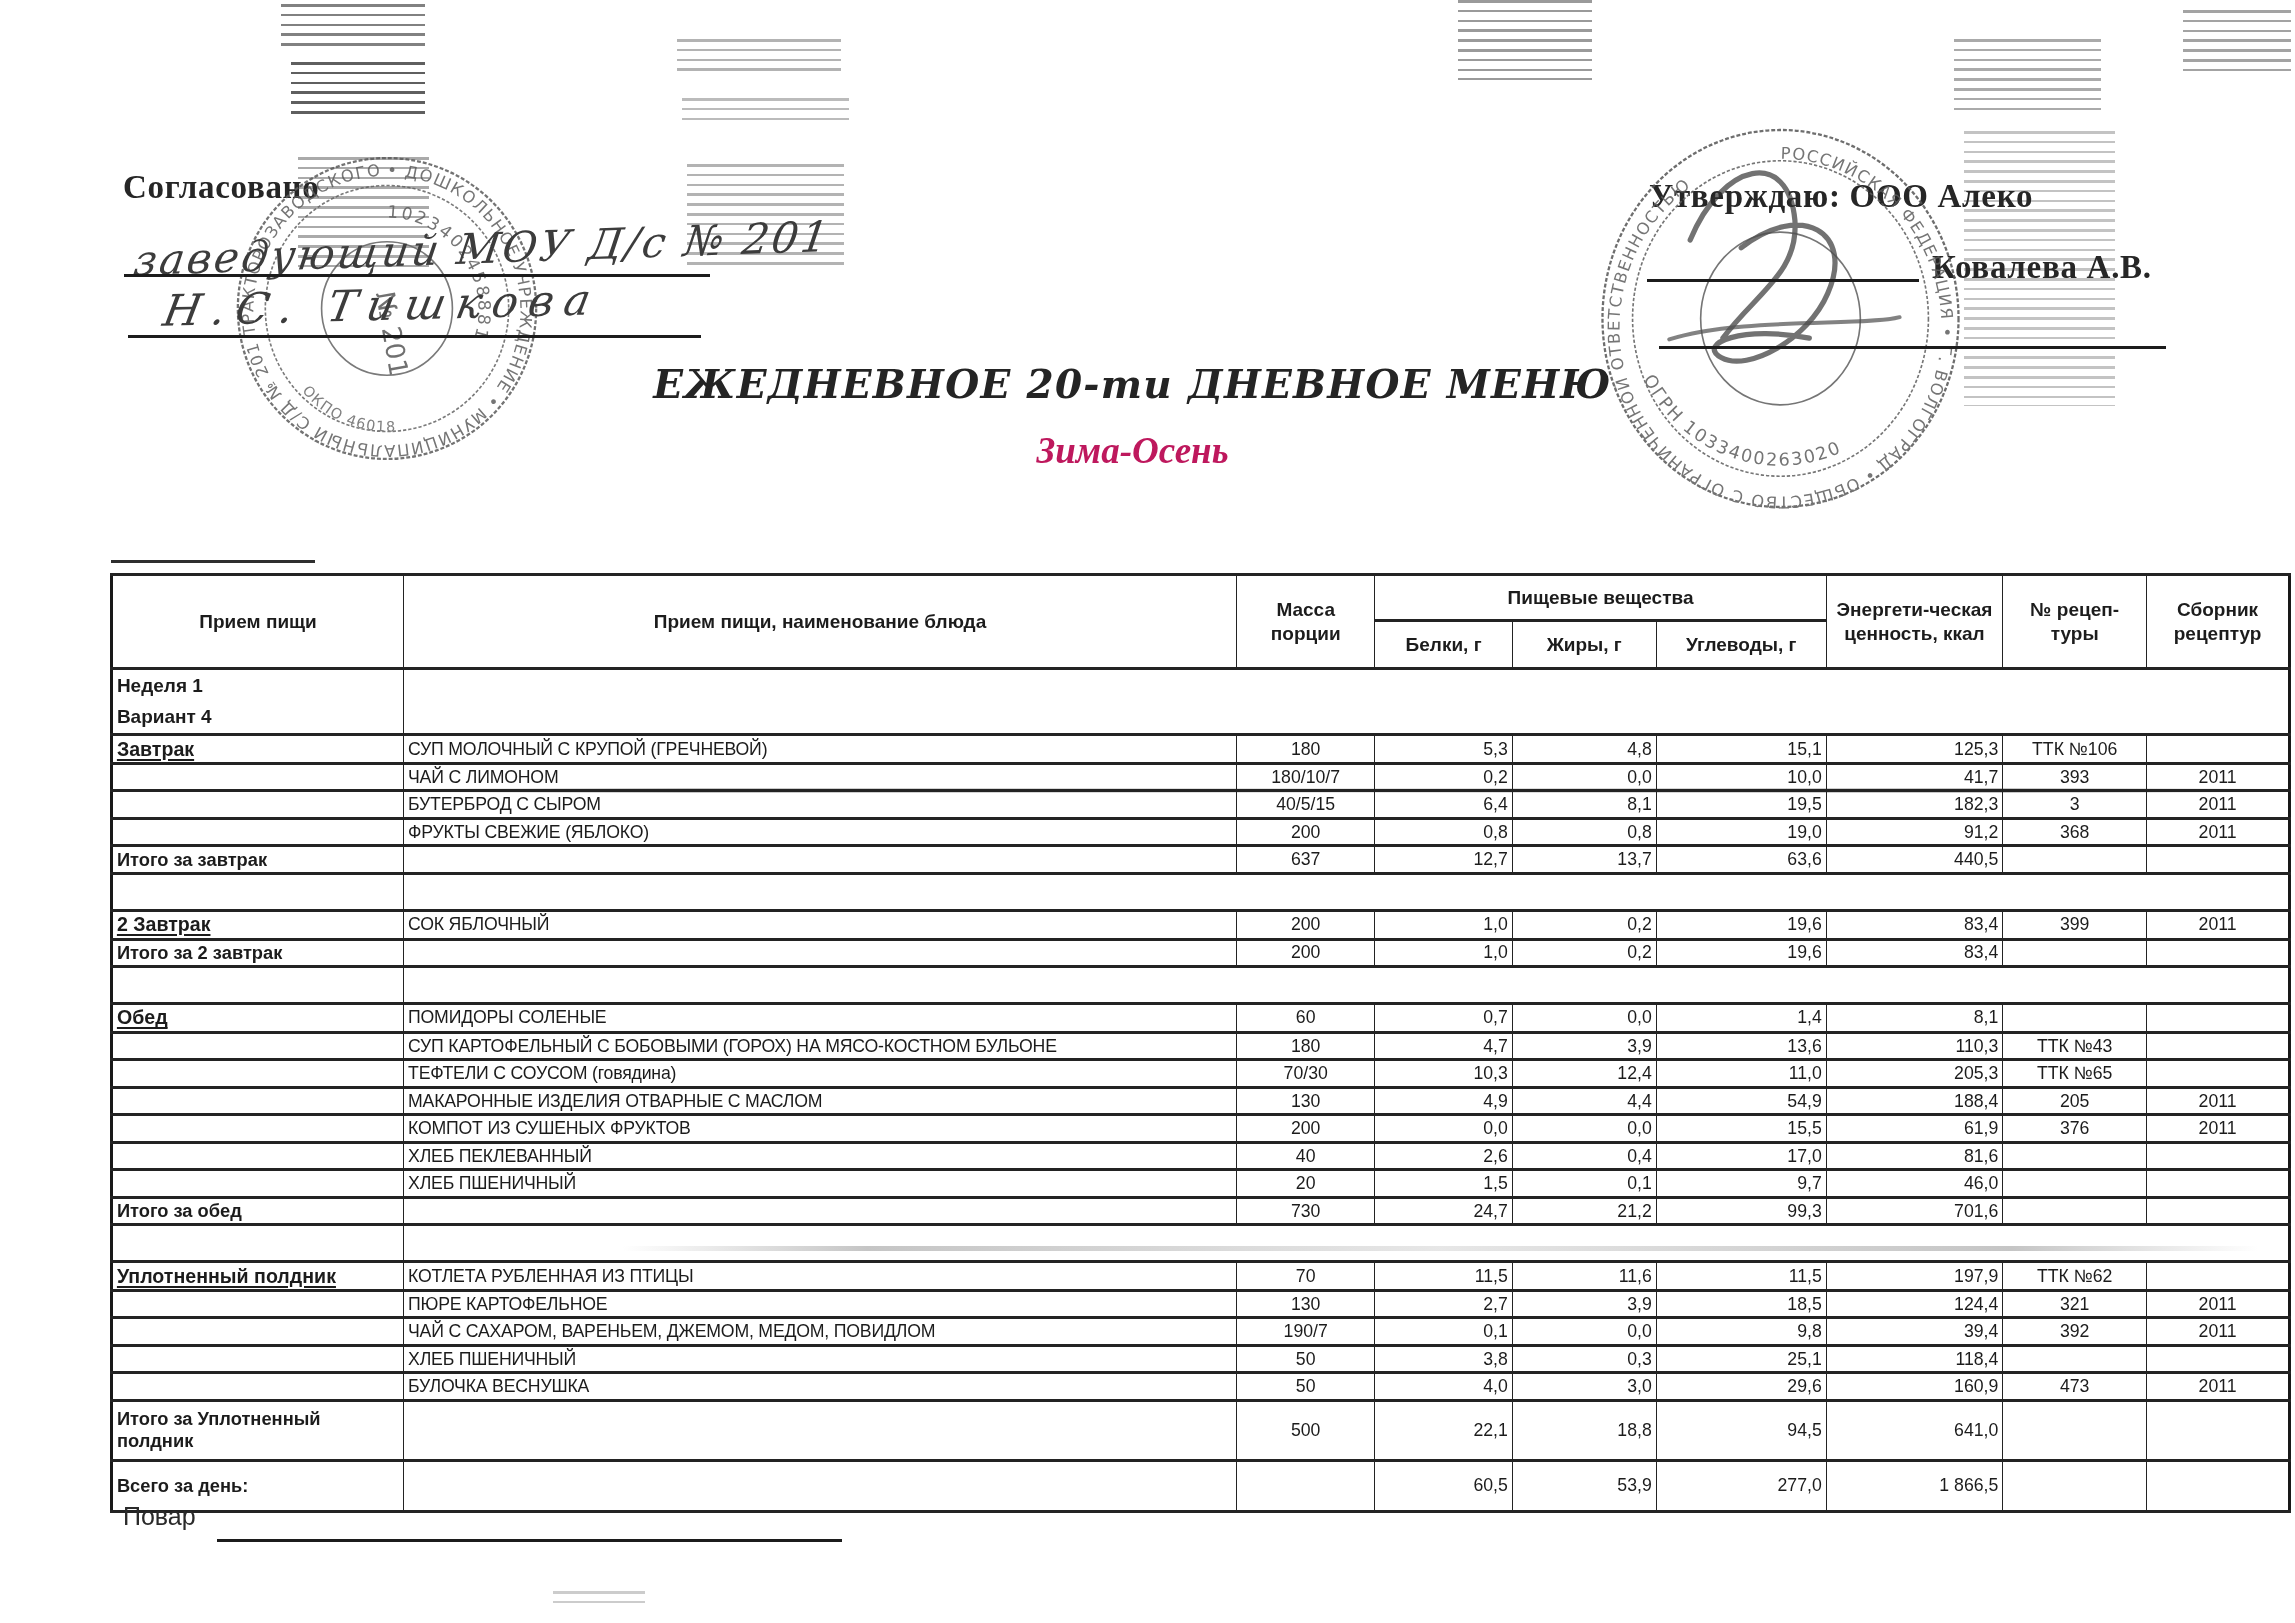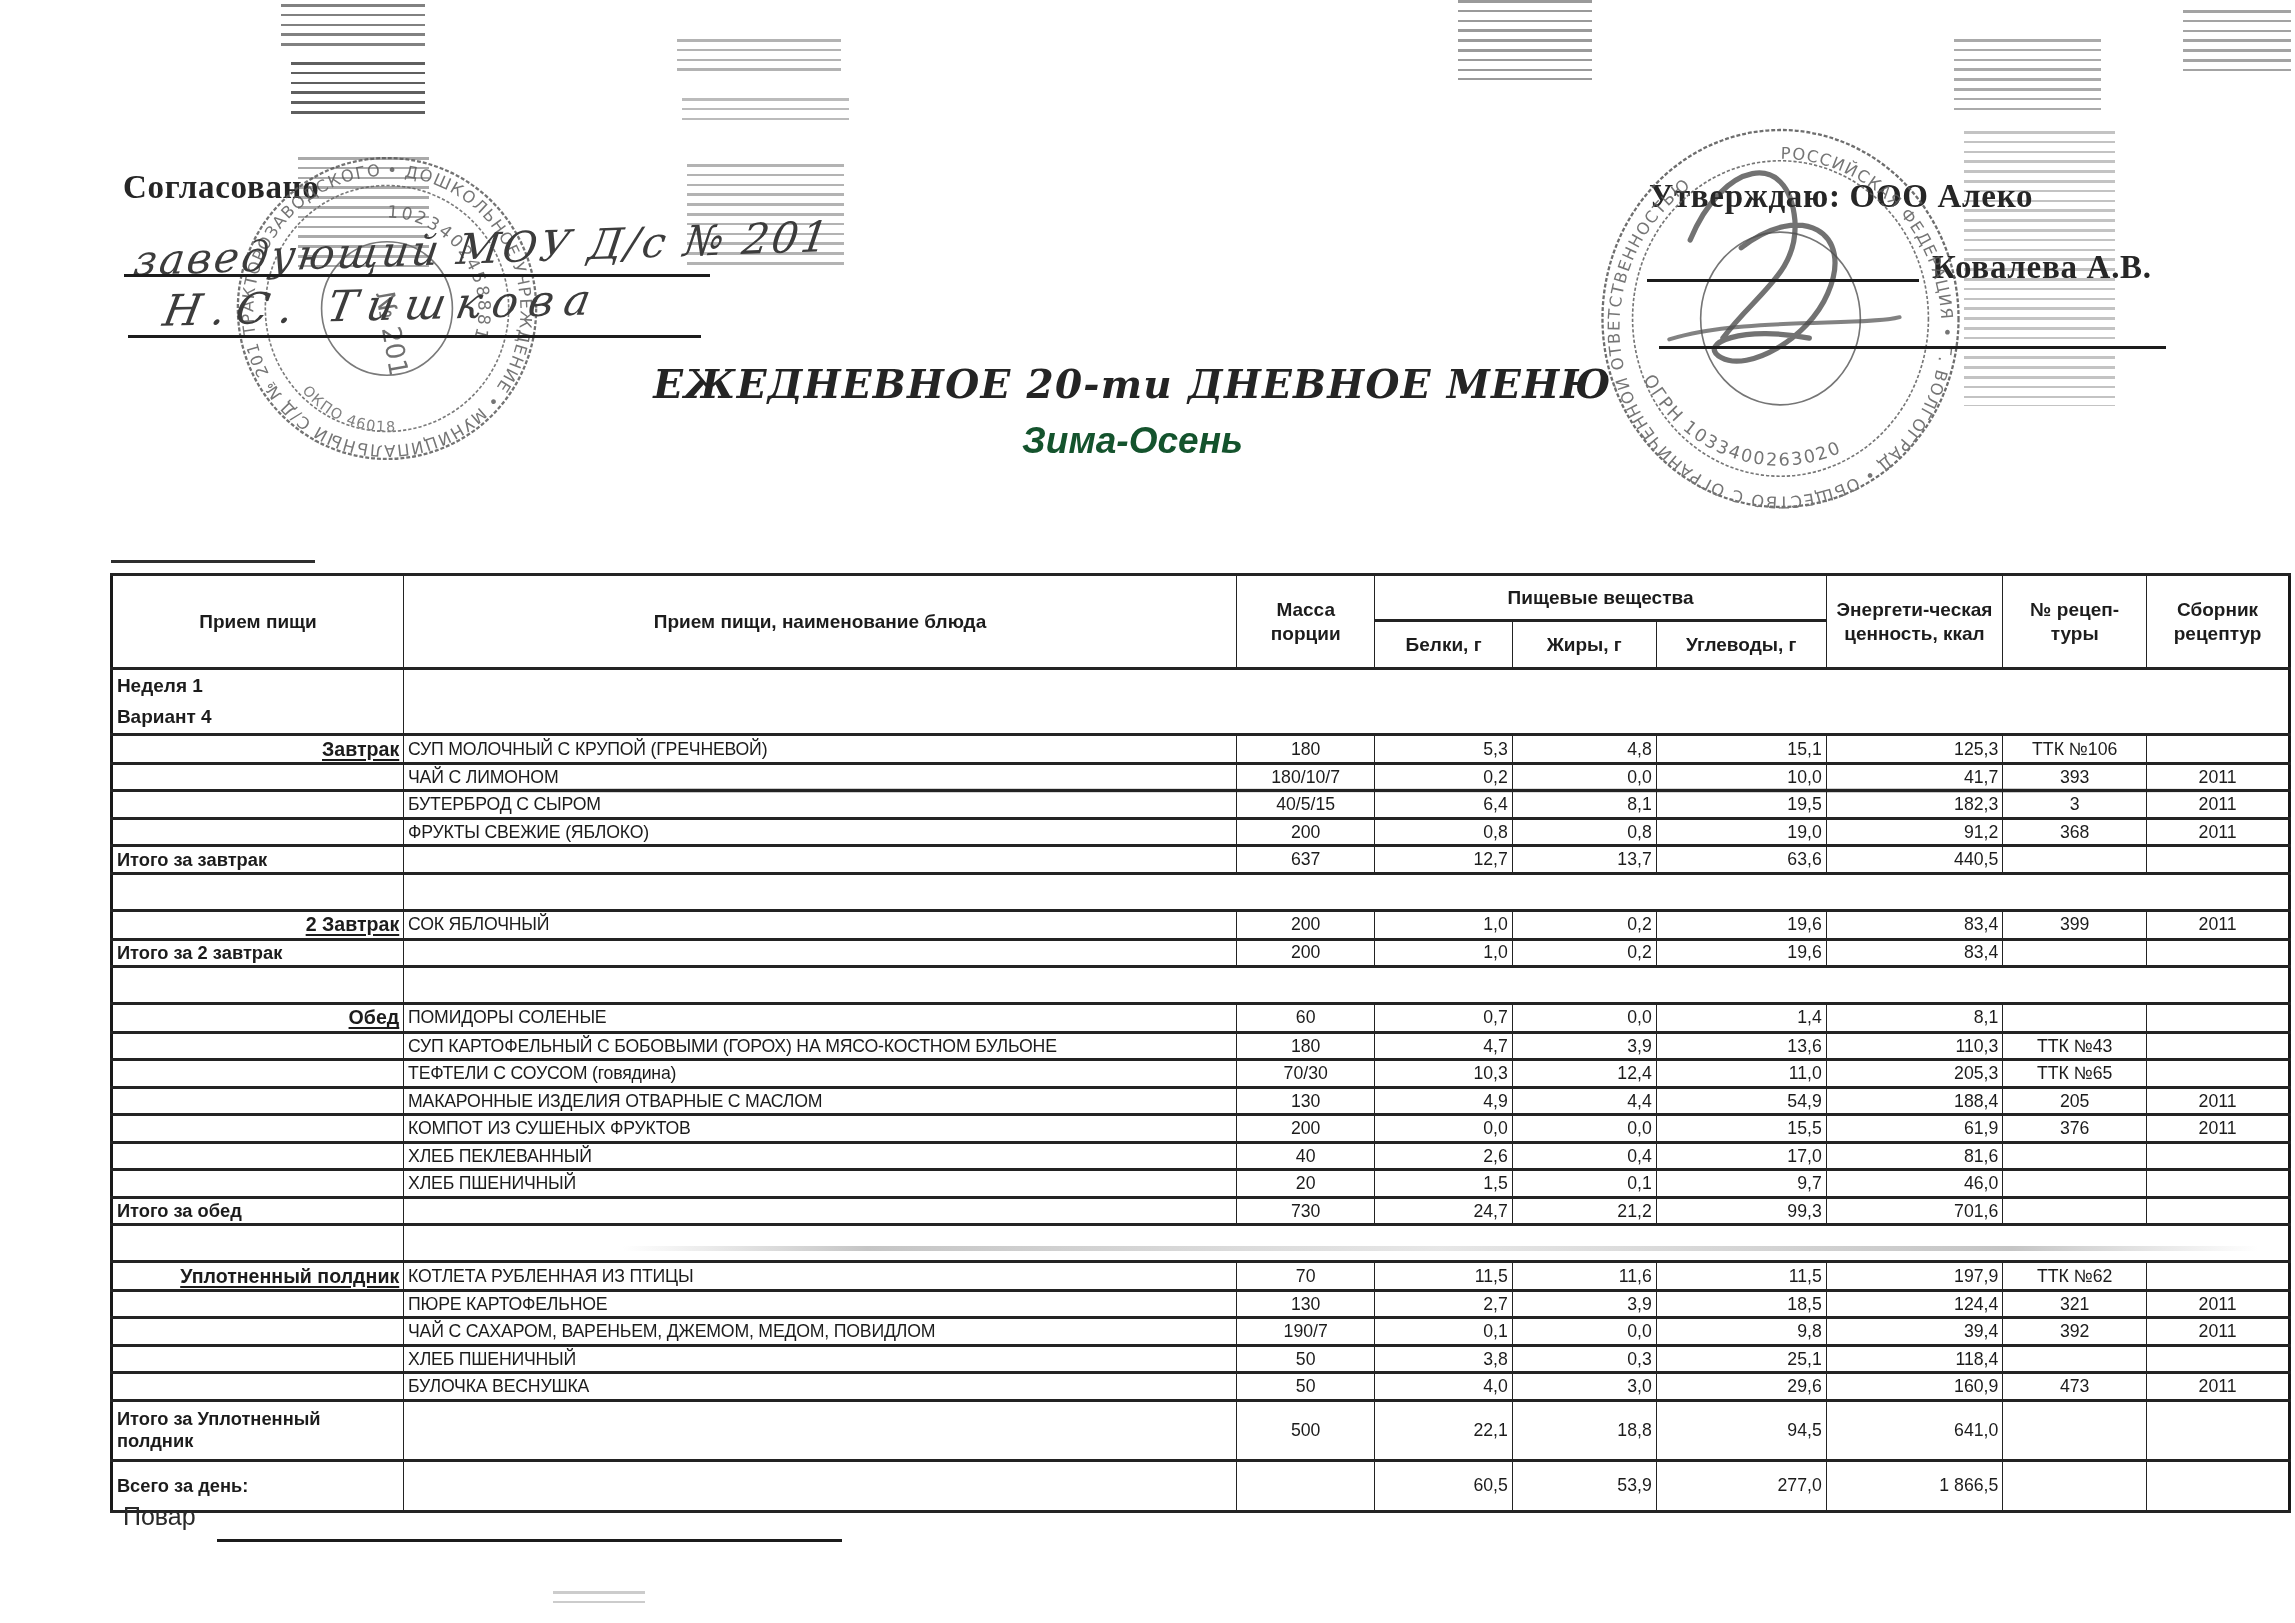--- a/index.html
+++ b/index.html
@@ -13,22 +13,22 @@
     font-size:33px;letter-spacing:0.7px;color:#262626;
   }
   .hand{
     position:absolute;font-family:"DejaVu Serif",serif;font-style:italic;
     color:#3c3c3c;white-space:nowrap;
   }
   .sig-line{position:absolute;height:3.3px;background:#1c1c1c;}
   .title-wrap{position:absolute;top:361px;left:0;width:2265px;text-align:center;}
   .title-l1{font-family:"DejaVu Serif",serif;font-style:italic;font-weight:700;
     font-size:39px;letter-spacing:1.3px;color:#242424;}
-  .title-l2{font-family:Liberation Sans, sans-serif;font-style:italic;font-weight:700;
-    font-size:37px;margin-top:13px;color:#14532d;}
+  .title-l2{font-family:Liberation Serif, serif;font-style:italic;font-weight:700;
+    font-size:37px;margin-top:22px;color:#be185d;}
   .title-l3{font-family:"DejaVu Serif",serif;font-style:italic;font-weight:700;
     font-size:35px;margin-top:25px;letter-spacing:0.7px;color:#242424;}
   
   .stamp{position:absolute;opacity:.85;}
   
   .dashes{position:absolute;
     background-image:repeating-linear-gradient(to bottom,rgba(45,45,45,.8) 0 2.6px,rgba(255,255,255,0) 2.6px 9.8px);
     filter:blur(0.4px);}
   .smear{position:absolute;height:4.6px;
     background:linear-gradient(to right,rgba(120,120,120,0),rgba(110,110,110,.4) 15%,rgba(120,120,120,.18) 50%,rgba(110,110,110,.4) 85%,rgba(120,120,120,0));}
@@ -41,21 +41,21 @@
   }
   table.menu{border:3.3px solid #181818;}
   table.menu th,table.menu td{
     border:solid #232323;border-width:3.3px 1.3px;
     padding:1.3px 3.9px;vertical-align:middle;overflow:hidden;
   }
   table.menu th{font-weight:700;font-size:19px;text-align:center;line-height:1.25;}
   tr.hrow1{height:46px;} tr.hrow2{height:48px;}
   tr.r-week{height:55px;} tr.r-dish{height:27.5px;} tr.r-total{height:27.5px;}
   tr.r-total.tall{height:60px;} tr.r-gap{height:37px;} tr.r-grand{height:51px;}
-  td.meal{font-weight:700;font-size:19.6px;text-align:right;text-decoration:underline;
+  td.meal{font-weight:700;font-size:19.6px;text-align:left;text-decoration:underline;
     text-underline-offset:3.3px;text-decoration-thickness:2px;padding-left:5.2px;}
   td.dish{text-align:left;padding-left:7.9px;letter-spacing:-0.2px;}
   td.mass{text-align:center;}
   td.num{text-align:right;padding-right:10.5px;}
   td.mid{text-align:center;}
   td.total-label{font-weight:700;font-size:18.3px;text-align:left;padding-left:5.2px;line-height:1.2;}
   td.bold{font-weight:400;}
   td.week-cell{font-weight:700;font-size:19px;text-align:left;line-height:1.6;vertical-align:middle;}
   
   .cook{position:absolute;font-size:25px;color:#2a2a2a;}

